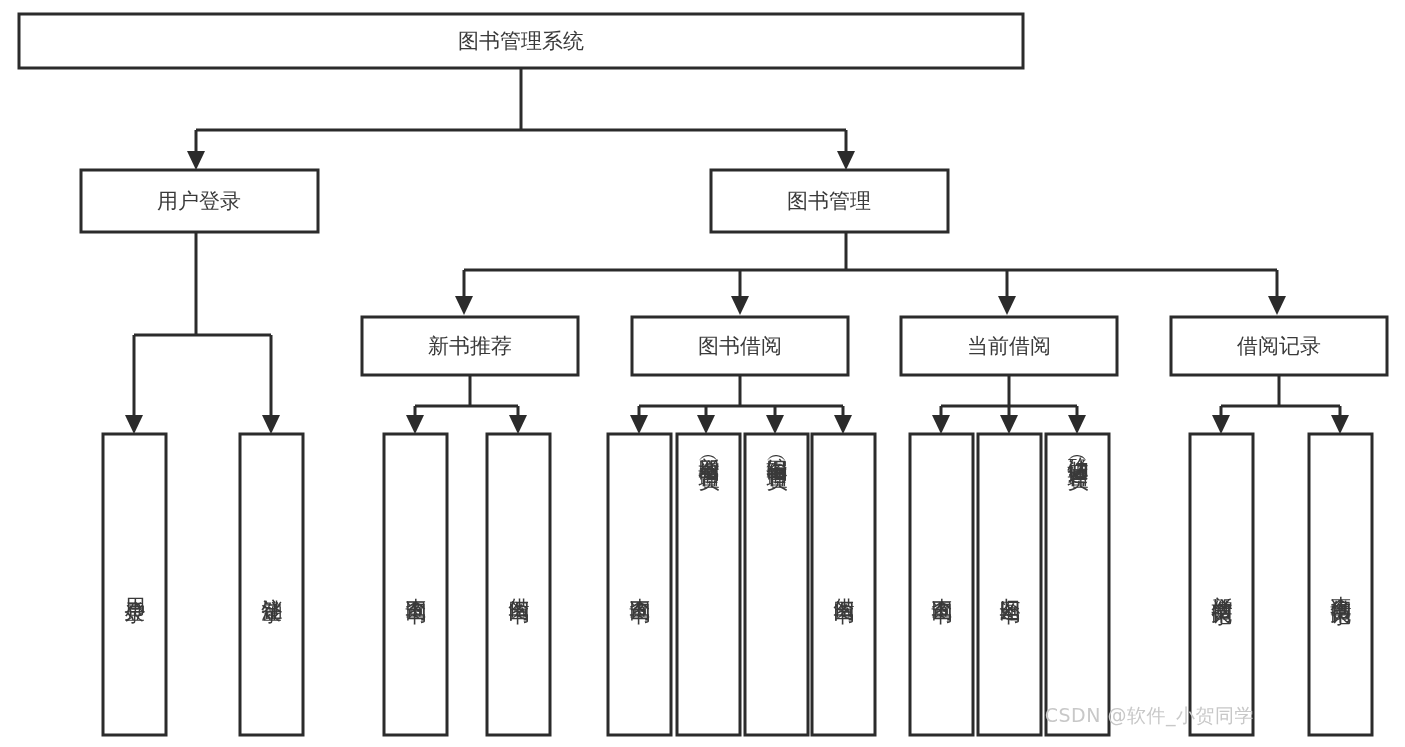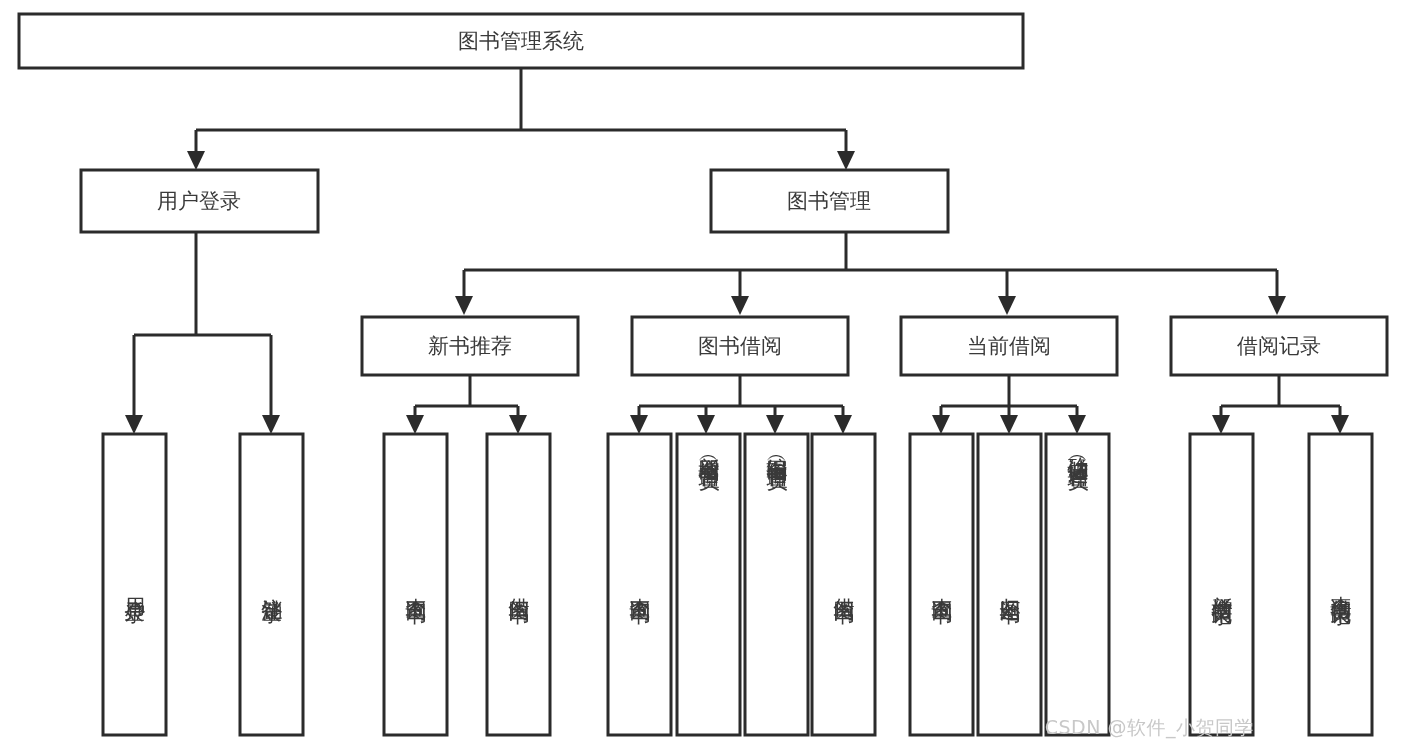--- a/index.html
+++ b/index.html
@@ -66,21 +66,21 @@
     align-items: flex-start;
     justify-content: center;
     pointer-events: none;
   }
   .vlabel-wrap.center-v {
     align-items: center;
   }
   .watermark {
     position: absolute;
     right: 14px;
-    bottom: 6px;
+    bottom: 18px;
     font-family: "DejaVu Sans", "Liberation Sans", sans-serif;
     font-size: 19px;
     color: #c8c8c8;
     white-space: nowrap;
     letter-spacing: 0.5px;
   }
 </style>
 </head>
 <body>
 

